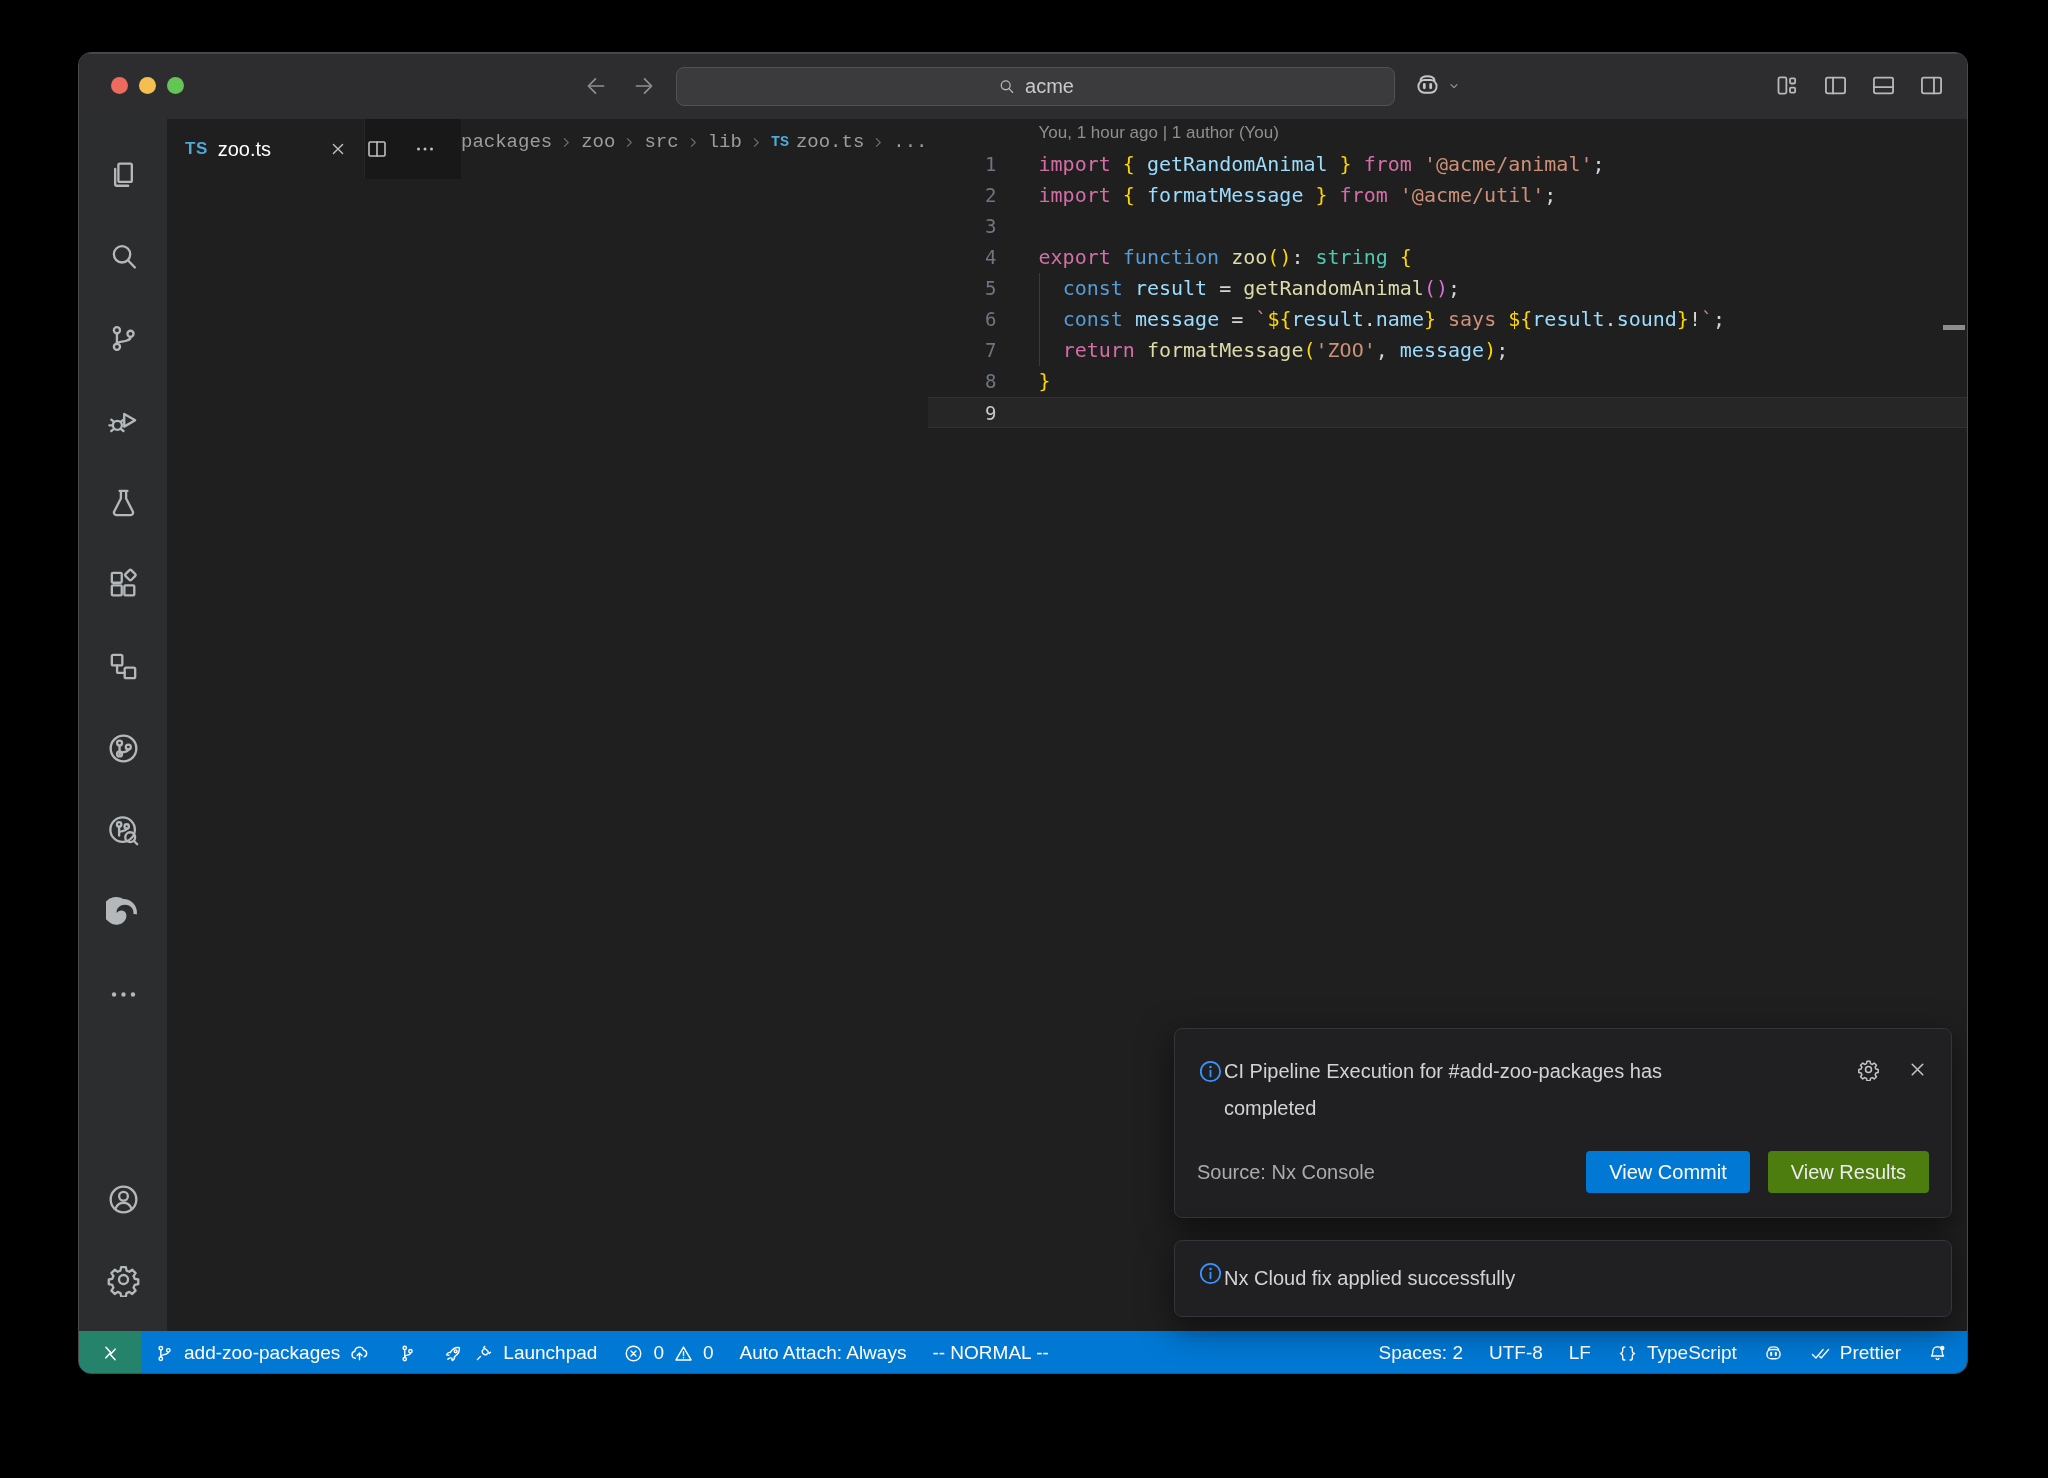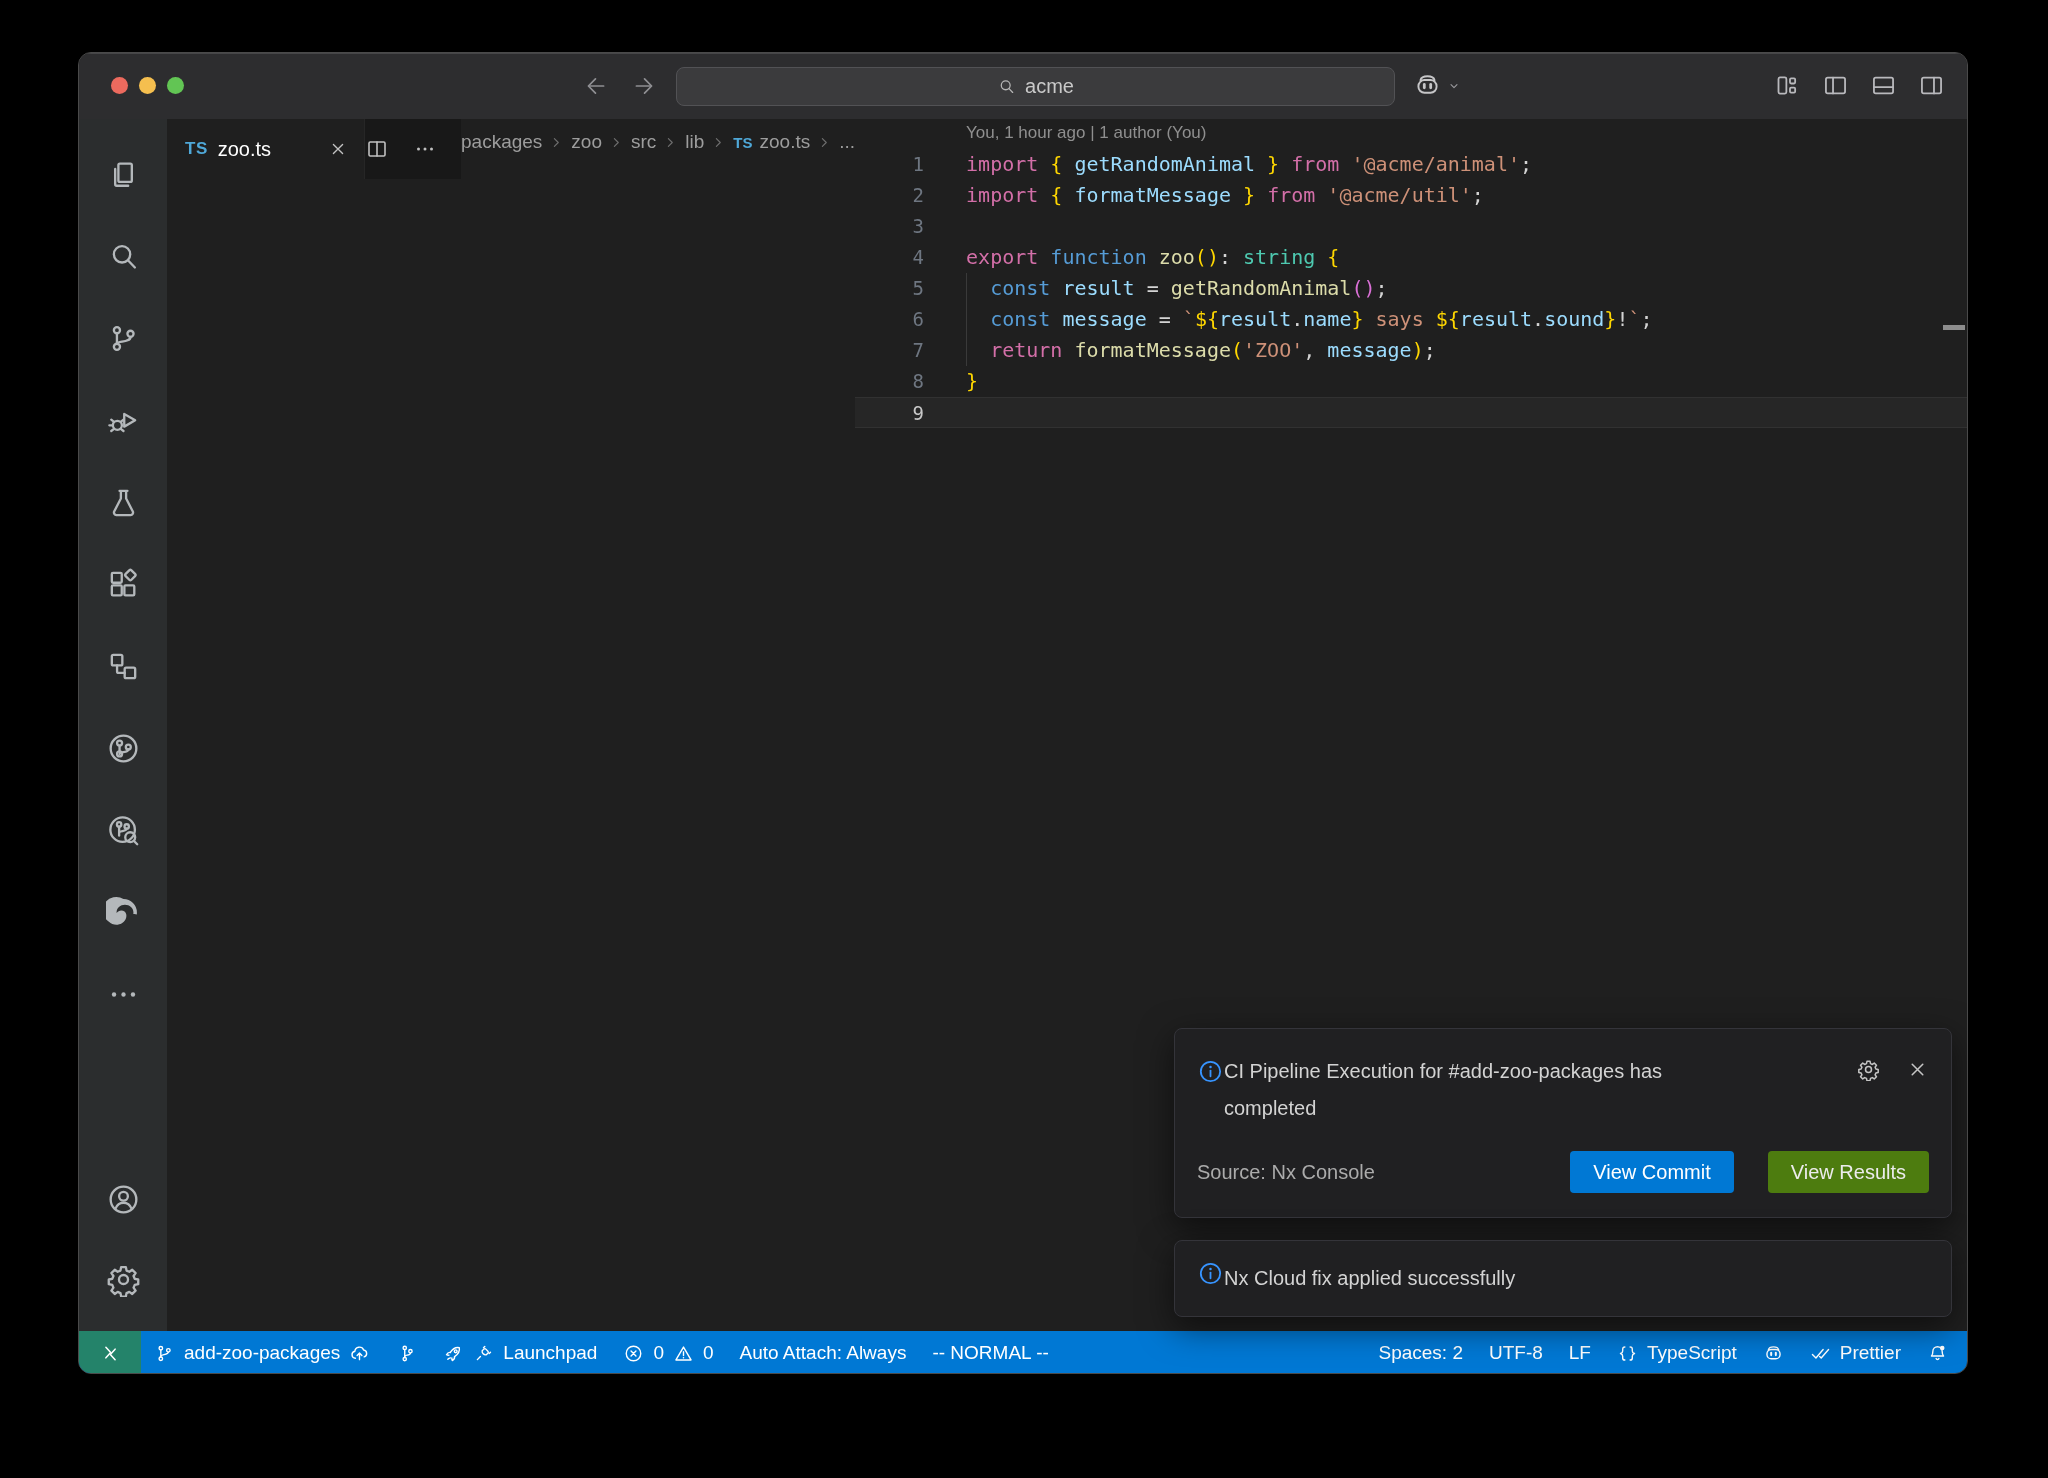--- a/index.html
+++ b/index.html
@@ -45,21 +45,21 @@
     padding:0 16px 0 18px; border-right:1px solid #262626; }
   .ts-badge { color:#4fa8d8; font-weight:700; font-size:17px; letter-spacing:.5px; }
   .tab-label { color:#ffffff; font-size:20px; }
   .tab-close { margin-left:auto; width:20px; height:20px; color:#c2c2c2; }
   .tab-actions { margin-left:auto; display:flex; align-items:center; gap:24px;
     color:#c0c0c0; padding-right:24px; }
   .tab-actions .icon { width:24px; height:24px; }
 
   
   .breadcrumbs { height:46px; display:flex; align-items:center; 
-    color:#9d9d9d; font-size:19px; gap:6px; }
+    color:#9d9d9d; font-size:19px; gap:6px;font-family:Liberation Mono, monospace; }
   .crumb { display:flex; align-items:center; gap:7px; }
   .crumb .ts-mini { color:#4fa8d8; font-weight:700; font-size:15px; }
   .crumb-sep { width:17px; height:17px; color:#6f6f6f; }
 
   
   .code { position:relative; flex:1; font-family:"DejaVu Sans Mono", monospace; font-size:20px; }
   .blame { position:absolute; left:111px; top:4px; color:#8f8f8f; font-size:17px;
     font-family:"Liberation Sans", sans-serif; }
   .lines { position:absolute; top:30px; left:0; right:0; }
   .row { display:flex; height:31px; line-height:31px; align-items:stretch; }
@@ -81,21 +81,21 @@
     box-shadow:0 10px 34px rgba(0,0,0,.55); padding:24px 22px; }
   .toast.compact { padding:19px 22px; }
   .toast-head { display:flex; align-items:flex-start; }
   .toast-head .icon.info { width:27px; height:27px; color:var(--info); flex:none; margin-top:5px; }
   .toast.compact .toast-head .icon.info { margin-top:0; }
   .toast-msg { color:#d3d3d3; font-size:20px; line-height:37px; max-width:500px; }
   .toast-tools { margin-left:auto; display:flex; gap:26px; color:#c5c5c5; margin-top:5px; }
   .toast-tools .icon { width:23px; height:23px; }
   .toast-foot { display:flex; align-items:center; margin-top:24px; }
   .toast-source { color:#ababab; font-size:20px; }
-  .toast-actions { margin-left:auto; display:flex; gap:34px;border-radius:7px; }
+  .toast-actions { margin-left:auto; display:flex; gap:18px;border-radius:7px; }
   .btn { height:42px; padding:0 23px; border-radius:4px; font-size:20px;
     display:flex; align-items:center; border:none; font-family:inherit; }
   .btn.primary { background:var(--accent); color:#fff; }
   .btn.secondary { background:#4d7c0f; color:#ececec; }
 
   
   .statusbar { height:44px; background:var(--accent); display:flex; align-items:center;
     color:#fff; font-size:19px; }
   .sb-group { display:flex; align-items:stretch; height:100%; }
   .sb-group.right { margin-left:auto; padding-right:6px; }

